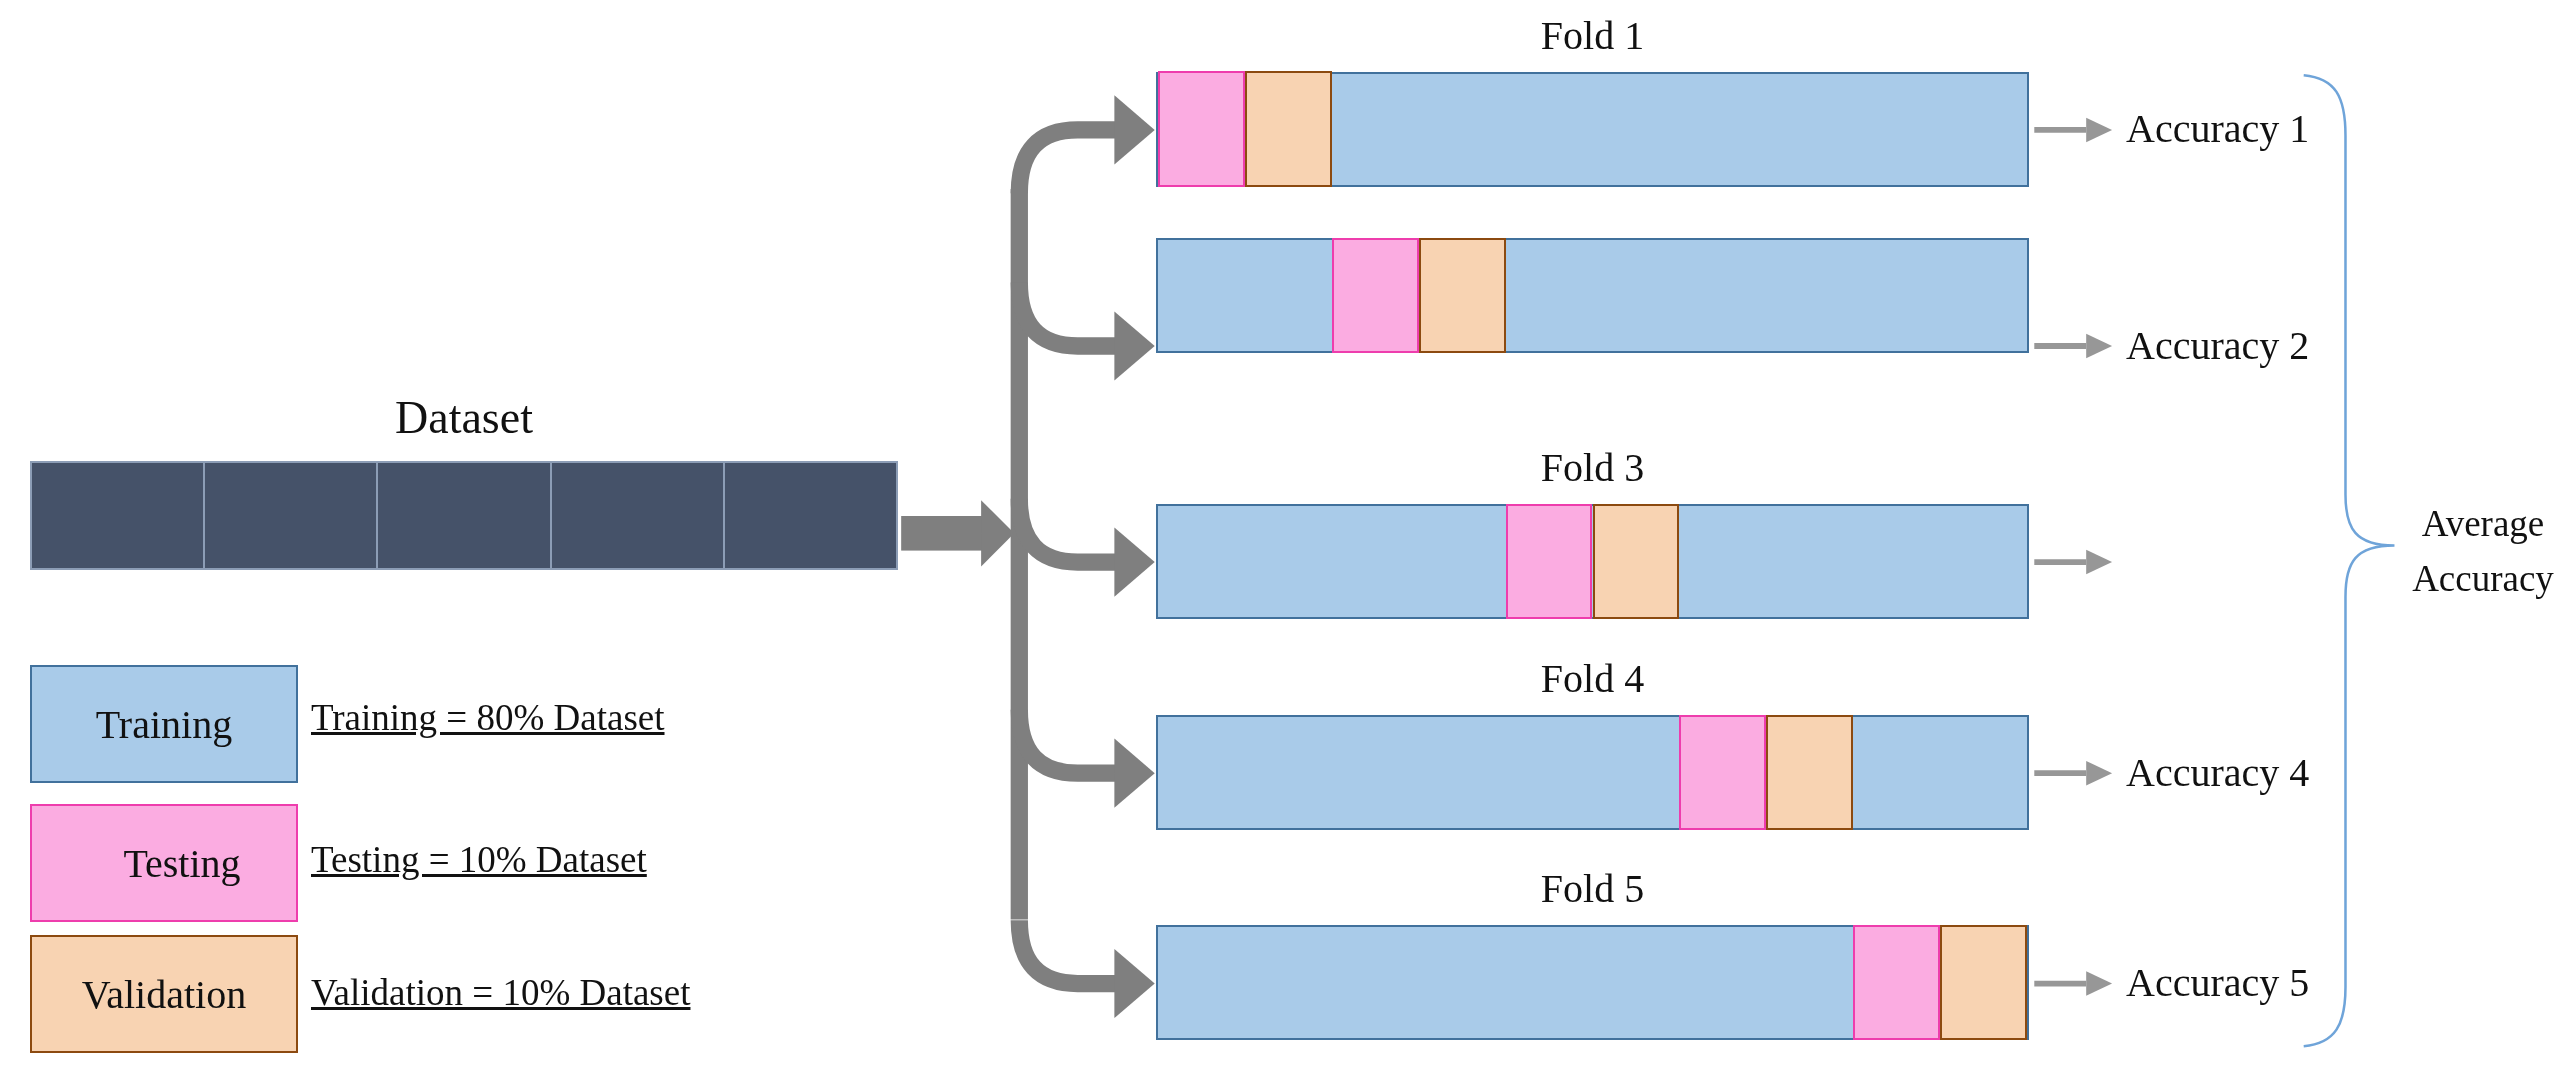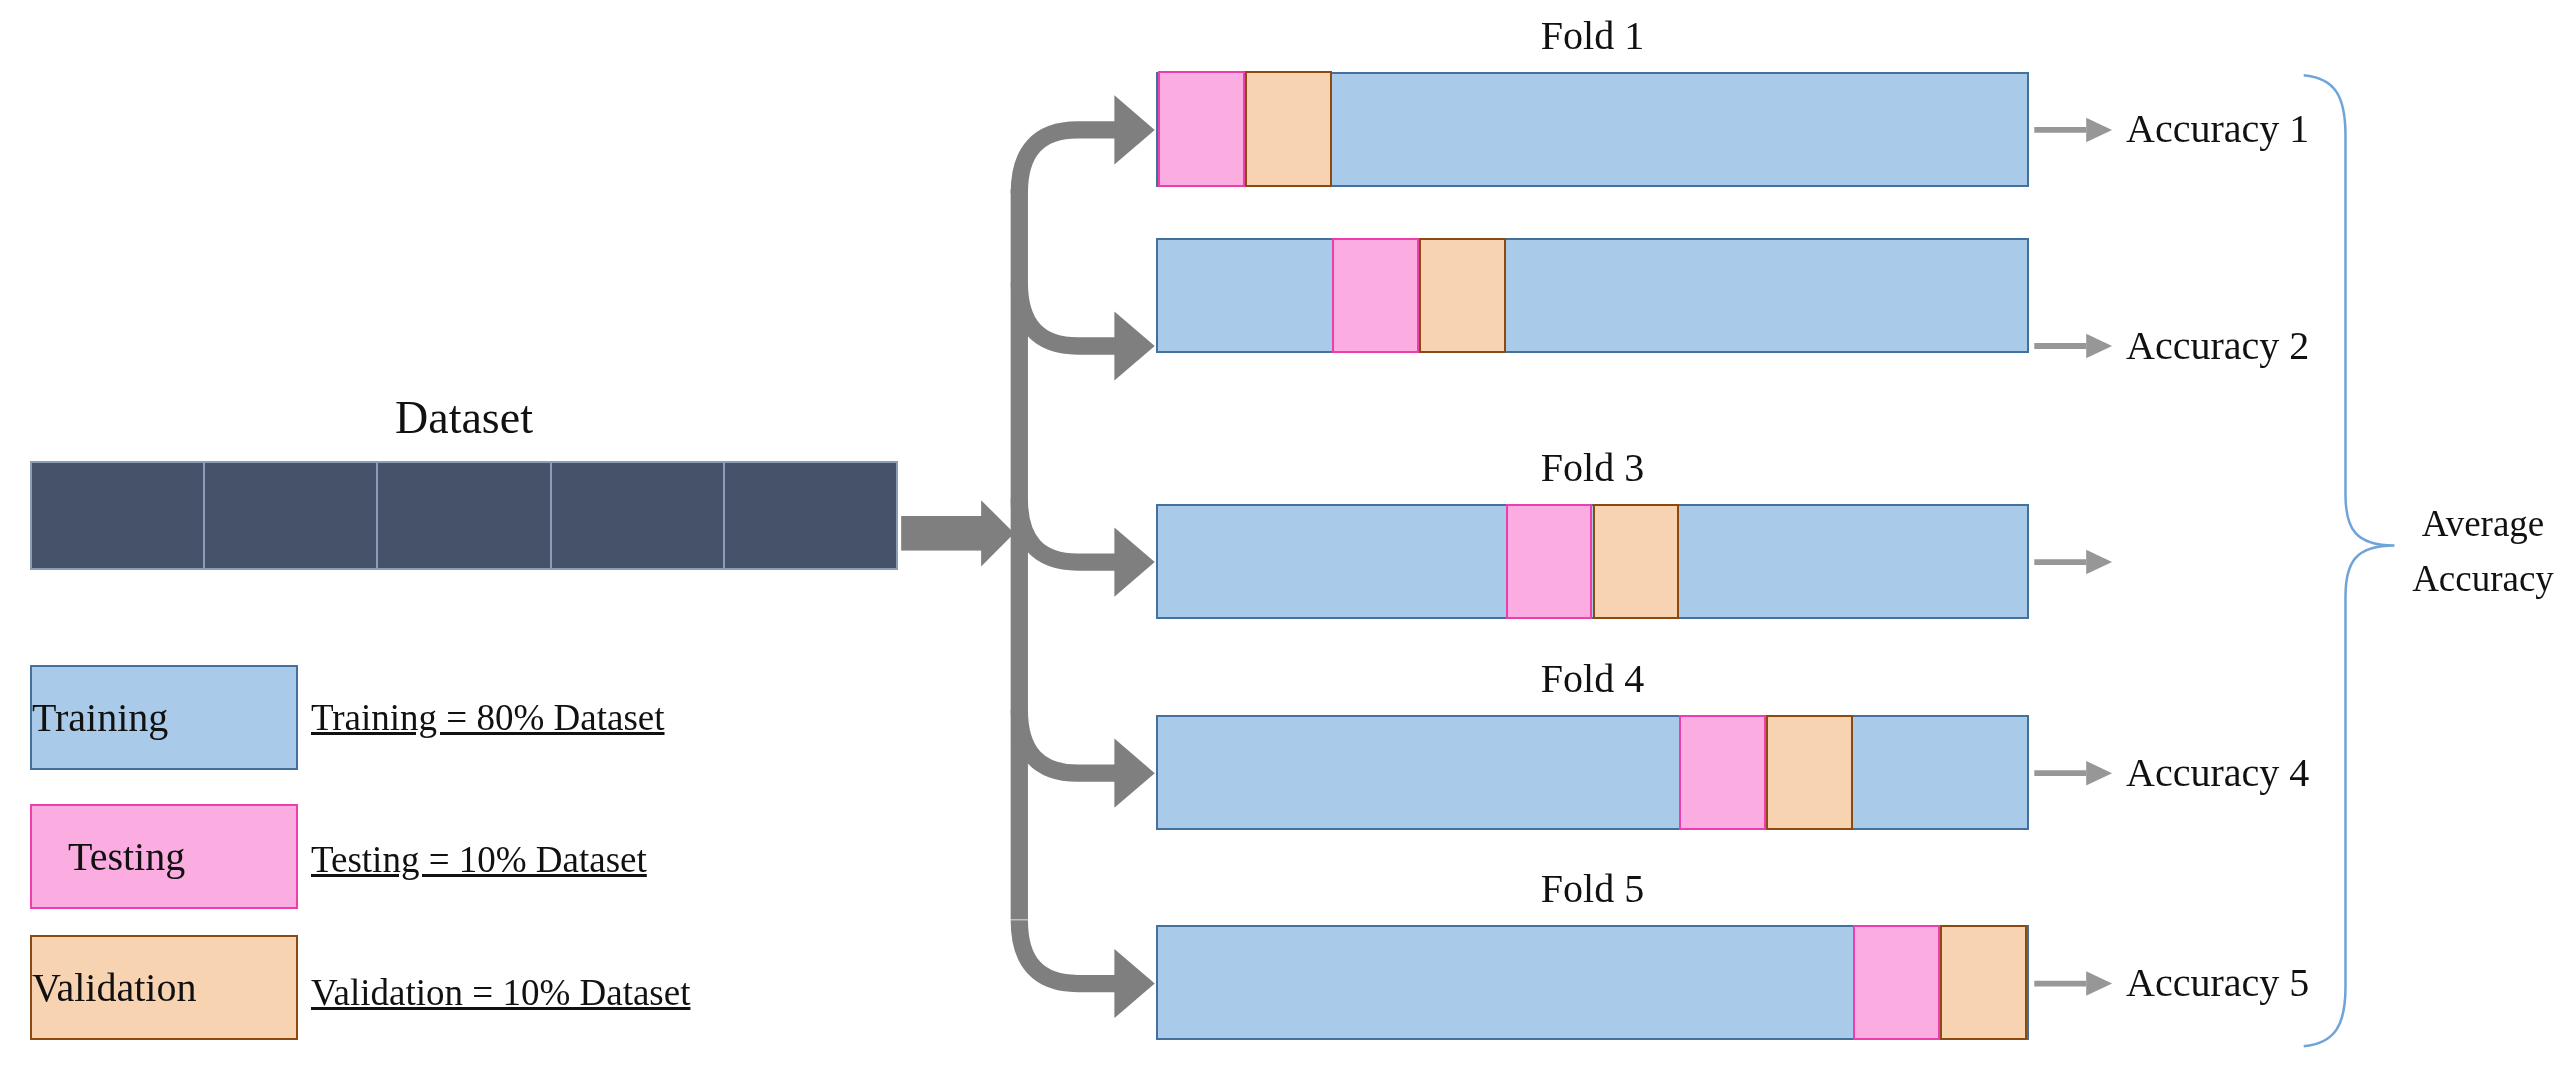--- a/index.html
+++ b/index.html
@@ -17,22 +17,22 @@
   }
   .dataset-bar{
     left:30px;top:461px;width:868px;height:109px;
     border:2.2px solid #8C9DB6;box-sizing:border-box;display:flex;
   }
   .dataset-seg{flex:1;background:#455269;border-right:2.2px solid #8C9DB6;}
   .dataset-seg:last-child{border-right:none;}
 
   
   .legend-box{
-    left:30px;width:268px;height:105px;box-sizing:border-box;
-    display:flex;align-items:center;font-size:40px;
+    left:30px;width:268px;height:118px;box-sizing:border-box;
+    display:flex;align-items:center;justify-content:center;font-size:40px;
   }
   .legend-box.training{top:665px;background:#A9CBE9;border:2.9px solid #41719C;}
   .legend-box.testing{top:804px;background:#FBACE1;border:2.9px solid #EE3DAD;padding-left:36px;}
   .legend-box.validation{top:935px;background:#F8D3B2;border:2.9px solid #8C4A10;}
   .legend-desc{left:311px;height:52px;line-height:52px;font-size:37px;white-space:nowrap;text-decoration:underline;}
   .legend-desc.training{top:692px;}
   .legend-desc.testing{top:834px;}
   .legend-desc.validation{top:967px;}
 
   

